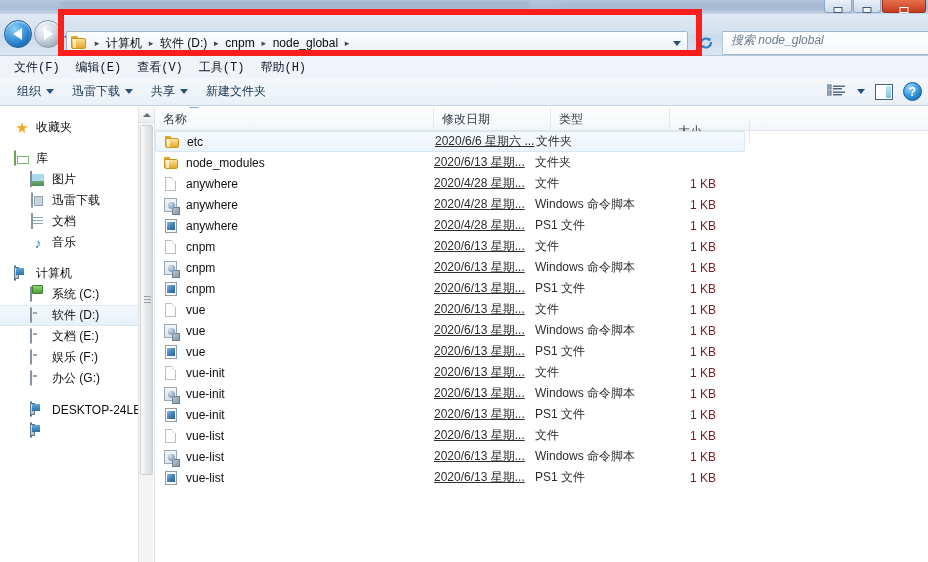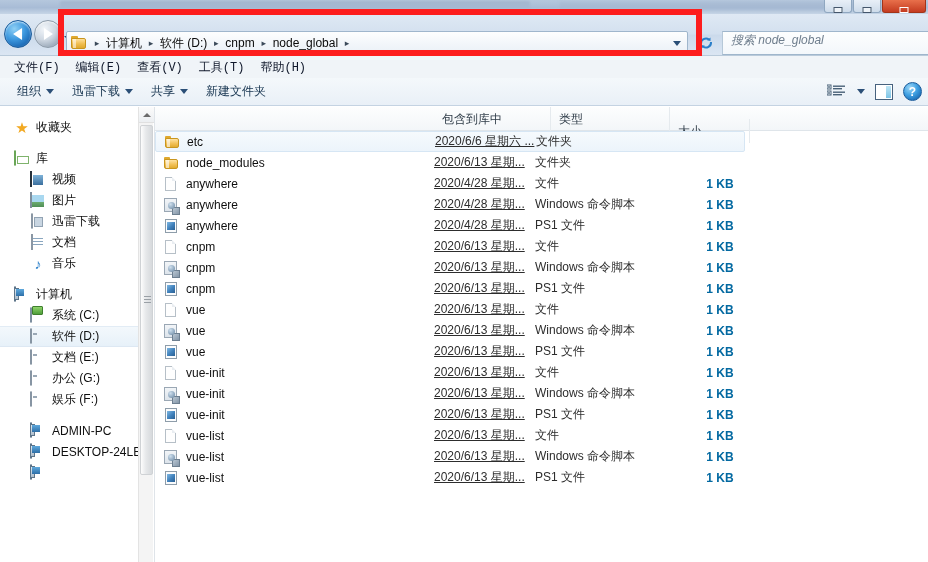--- a/index.html
+++ b/index.html
@@ -349,21 +349,21 @@
     background: linear-gradient(to bottom,#f6fafd,#ecf4fb);
     border: 1px solid #d6e6f4; border-radius: 2px;
     width: 590px; height: 21px;
   }
   .c-name {
     position: absolute; left: 8px; display: flex; align-items: center; gap: 7px;
     white-space: nowrap;
   }
   .c-date { position: absolute; left: 279px; color: #2d2d2d; white-space: nowrap; text-decoration: underline; }
   .c-type { position: absolute; left: 380px; color: #2d2d2d; white-space: nowrap; }
-  .c-size { position: absolute; left: 535px; width: 60px; text-align: center; color: #0369a1; font-weight: bold; }
+  .c-size { position: absolute; left: 535px; width: 60px; text-align: left; color: #7f1d1d; }
 
   .f-ico { width: 16px; height: 16px; position: relative; flex: none; }
   .f-folder .tab {
     position: absolute; left: 1px; top: 2px; width: 6px; height: 3px;
     background: #e0a92e; border-radius: 1px 1px 0 0;
   }
   .f-folder .body {
     position: absolute; left: 1px; top: 4px; width: 14px; height: 10px;
     background: linear-gradient(to bottom,#ffe3a3,#f2c158 55%,#e2ab30);
     border: 1px solid #c9961f; border-radius: 1px 2px 2px 2px;
@@ -524,24 +524,20 @@
     <div class="sb-row">
       <span class="sb-ico i-star">★</span>
       <span>收藏夹</span>
     </div>
     <div class="sb-gap"></div>
     <div class="sb-row">
       <span class="sb-ico"><span class="i-lib"></span></span>
       <span>库</span>
     </div>
     <div class="sb-row lvl2">
-      <span class="sb-ico"><span class="i-video"></span></span>
-      <span>视频</span>
-    </div>
-    <div class="sb-row lvl2">
       <span class="sb-ico"><span class="i-pic"></span></span>
       <span>图片</span>
     </div>
     <div class="sb-row lvl2">
       <span class="sb-ico"><span class="i-dl"></span></span>
       <span>迅雷下载</span>
     </div>
     <div class="sb-row lvl2">
       <span class="sb-ico"><span class="i-doc"></span></span>
       <span>文档</span>
@@ -562,49 +558,49 @@
     <div class="sb-row lvl2 sel">
       <span class="sb-ico"><span class="i-drive"></span></span>
       <span>软件 (D:)</span>
     </div>
     <div class="sb-row lvl2">
       <span class="sb-ico"><span class="i-drive"></span></span>
       <span>文档 (E:)</span>
     </div>
     <div class="sb-row lvl2">
       <span class="sb-ico"><span class="i-drive"></span></span>
+      <span>娱乐 (F:)</span>
+    </div>
+    <div class="sb-row lvl2">
+      <span class="sb-ico"><span class="i-drive"></span></span>
       <span>办公 (G:)</span>
     </div>
-    <div class="sb-row lvl2">
-      <span class="sb-ico"><span class="i-drive"></span></span>
-      <span>娱乐 (F:)</span>
-    </div>
     <div class="sb-gap"></div>
-    <div class="sb-row lvl2">
-      <span class="sb-ico"><span class="i-pc"></span></span>
-      <span>ADMIN-PC</span>
-    </div>
     <div class="sb-row lvl2">
       <span class="sb-ico"><span class="i-pc"></span></span>
       <span>DESKTOP-24LB</span>
     </div>
     <div class="sb-row lvl2">
       <span class="sb-ico"><span class="i-pc"></span></span>
     </div>
   </div>
 
   <div class="sb-scroll">
     <div class="up"></div>
     <div class="sb-thumb"></div>
   </div>
   <div class="sb-vline"></div>
 
   <div class="list-area">
     <div class="col-head">
-      <div class="ch" style="left:279px; width:117px;">包含到库中</div>
+      <div class="ch" style="left:0; width:279px;">
+        <span class="sort-mark"></span>
+        <span>名称</span>
+      </div>
+      <div class="ch" style="left:279px; width:117px;">修改日期</div>
       <div class="ch" style="left:396px; width:119px;">类型</div>
       <div class="ch" style="left:515px; width:80px;margin-top:12px;">大小</div>
     </div>
     <div class="rows" id="rows">
         <div class="row sel">
           <span class="c-name">
             <span class="f-ico f-folder">
               <span class="tab"></span>
               <span class="body"></span>
               <span class="fold"></span>

